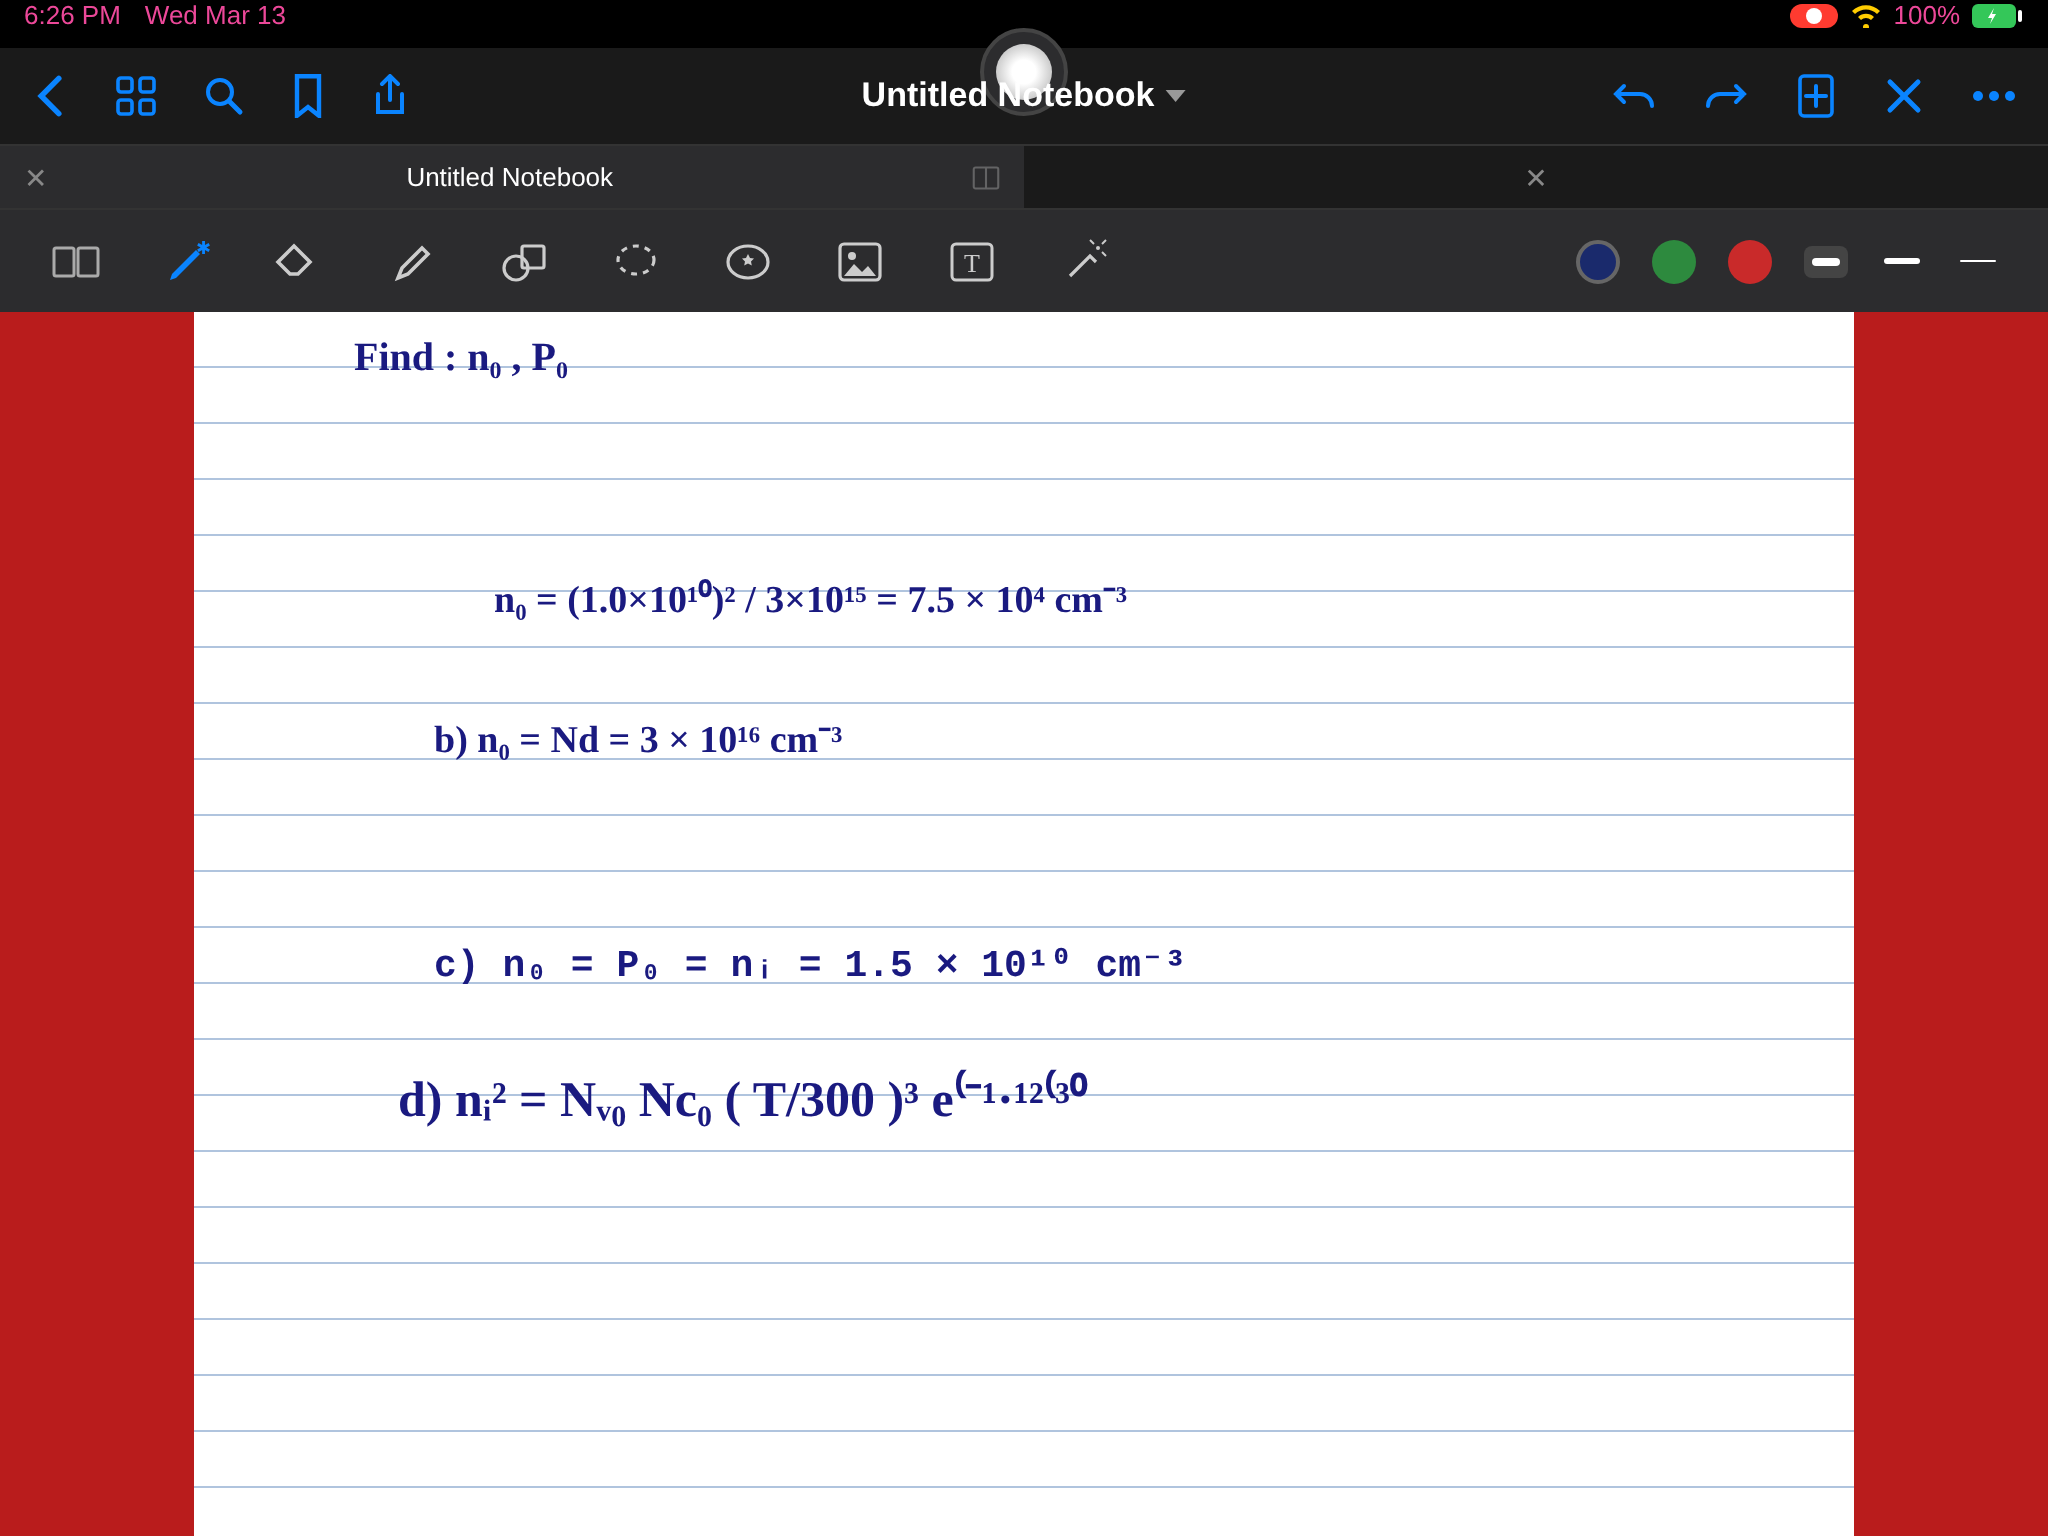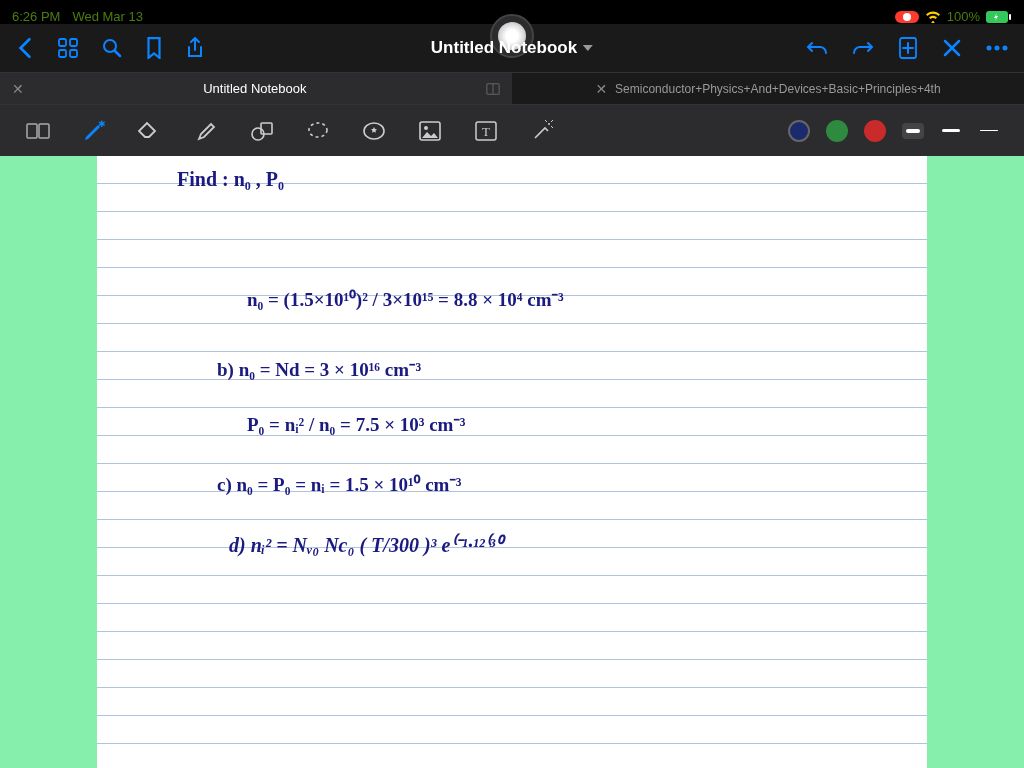--- a/index.html
+++ b/index.html
@@ -1,17 +1,17 @@
 <!DOCTYPE html>
 <html><head>
 <meta charset="utf-8">
 <style>
 *{margin:0;padding:0;box-sizing:border-box;}
 body{width:1024px;height:768px;background:#000;font-family:-apple-system,BlinkMacSystemFont,sans-serif;overflow:hidden;position:relative;}
-.status-bar{height:24px;background:#000;color:#4d7c0f;display:flex;align-items:flex-end;padding:0 12px;font-size:13px;font-weight:500;}
+.status-bar{height:24px;background:#000;color:#ec4899;display:flex;align-items:flex-start;padding:0 12px;font-size:13px;font-weight:500;}
 .status-left{flex:1;display:flex;gap:12px;}
 .status-right{display:flex;align-items:center;gap:6px;}
 .rec-indicator{background:#ff3b30;border-radius:10px;padding:2px 8px;display:flex;align-items:center;}
 .rec-dot{width:8px;height:8px;background:#fff;border-radius:50%;}
 .nav-bar{height:48px;background:#1a1a1a;display:flex;align-items:center;padding:0 16px;gap:24px;position:relative;}
 .nav-left{display:flex;gap:24px;align-items:center;}
 .nav-icon{color:#0a84ff;cursor:pointer;display:flex;}
 .nav-title{position:absolute;left:50%;transform:translateX(-50%);color:#fff;font-size:17px;font-weight:600;display:flex;align-items:center;gap:6px;}
 .nav-right{margin-left:auto;display:flex;gap:24px;align-items:center;}
 .rec-center{position:absolute;left:50%;top:-10px;transform:translateX(-50%);width:44px;height:44px;border-radius:50%;background:#2c2c2e;display:flex;align-items:center;justify-content:center;border:2px solid #444;}
@@ -21,21 +21,21 @@
 .tab.active{background:#2c2c2e;color:#fff;}
 .tab-close{color:#888;font-size:14px;cursor:pointer;}
 .tab-icon{width:14px;height:14px;opacity:0.6;}
 .tools-bar{height:52px;background:#2c2c2e;display:flex;align-items:center;padding:0 24px;gap:28px;border-top:1px solid #333;}
 .tool{color:#ccc;cursor:pointer;display:flex;align-items:center;justify-content:center;width:28px;height:28px;}
 .tool.active{color:#0a84ff;}
 .color-dot{width:22px;height:22px;border-radius:50%;cursor:pointer;}
 .stroke-option{width:22px;display:flex;align-items:center;justify-content:center;cursor:pointer;}
 .stroke-line{background:#fff;border-radius:2px;}
 .tools-right{margin-left:auto;display:flex;gap:16px;align-items:center;}
-.notebook-area{height:612px;background:#86efac;display:flex;justify-content:center;padding-top:0;}
+.notebook-area{height:612px;background:#b91c1c;display:flex;justify-content:center;padding-top:0;}
 .paper{width:830px;height:612px;background:#fff;position:relative;background-image:repeating-linear-gradient(transparent,transparent 27px,#b0c4de 27px,#b0c4de 28px);}
 .handwriting{position:absolute;font-family:'Segoe Script','Comic Sans MS',cursive;color:#1a1a80;font-weight:600;white-space:nowrap;}
 .chevron-down{width:0;height:0;border-left:5px solid transparent;border-right:5px solid transparent;border-top:6px solid #999;}
 </style>
 </head>
 <body>
 
 <div class="status-bar">
   <div class="status-left">
     <span>6:26 PM</span>
@@ -134,21 +134,20 @@
   <div class="tab active">
     <span class="tab-close">✕</span>
     <span style="flex:1;text-align:center;">Untitled Notebook</span>
     <svg class="tab-icon" viewBox="0 0 16 16">
         <rect x="1" y="2" width="14" height="12" rx="1" fill="none" stroke="#888" stroke-width="1.2"></rect>
         <line x1="8" y1="2" x2="8" y2="14" stroke="#888" stroke-width="1.2"></line>
       </svg>
   </div>
   <div class="tab">
     <span class="tab-close">✕</span>
-    <span style="font-size:12px;overflow:hidden;text-overflow:ellipsis;">Semiconductor+Physics+And+Devices+Basic+Principles+4th</span>
   </div>
 </div>
 
 <div class="tools-bar">
   <span class="tool">
       <svg width="24" height="20" viewBox="0 0 24 20">
         <rect x="1" y="3" width="10" height="14" rx="1" fill="none" stroke="#aaa" stroke-width="1.5"></rect>
         <rect x="13" y="3" width="10" height="14" rx="1" fill="none" stroke="#aaa" stroke-width="1.5"></rect>
       </svg>
     </span>
@@ -219,19 +218,18 @@
       </span>
     <span class="stroke-option">
         <span class="stroke-line" style="width:18px;height:1.5px;"></span>
       </span>
   </div>
 </div>
 
 <div class="notebook-area">
   <div class="paper">
     <div class="handwriting" style="top:12px;left:80px;font-size:20px;">Find :      n₀ , P₀</div>
-    <div class="handwriting" style="top:130px;left:150px;font-size:19px;">n₀ = (1.5×10¹⁰)² / 3×10¹⁵ =  8.8 × 10⁴  cm⁻³</div>
+    <div class="handwriting" style="top:130px;left:150px;font-size:19px;">n₀ = (1.0×10¹⁰)² / 3×10¹⁵ =  7.5 × 10⁴  cm⁻³</div>
     <div class="handwriting" style="top:200px;left:120px;font-size:19px;text-align:right;">b)   n₀ = Nd = 3 × 10¹⁶  cm⁻³</div>
-    <div class="handwriting" style="top:255px;left:150px;font-size:19px;">P₀ =  nᵢ² / n₀  =  7.5 × 10³  cm⁻³</div>
-    <div class="handwriting" style="top:315px;left:120px;font-size:19px;">c)   n₀ = P₀ = nᵢ = 1.5 × 10¹⁰  cm⁻³</div>
-    <div class="handwriting" style="top:375px;left:132px;font-size:20px;font-style:italic;">d)   nᵢ² = Nᵥ₀ Nc₀ ( T/300 )³  e⁽⁻¹·¹²⁽³⁰</div>
+    <div class="handwriting" style="top:315px;left:120px;font-size:19px;font-family:Liberation Mono, monospace;">c)   n₀ = P₀ = nᵢ = 1.5 × 10¹⁰  cm⁻³</div>
+    <div class="handwriting" style="top:375px;left:102px;font-size:25px;">d)   nᵢ² = Nᵥ₀ Nc₀ ( T/300 )³  e⁽⁻¹·¹²⁽³⁰</div>
   </div>
 </div>
 
 </body></html>

